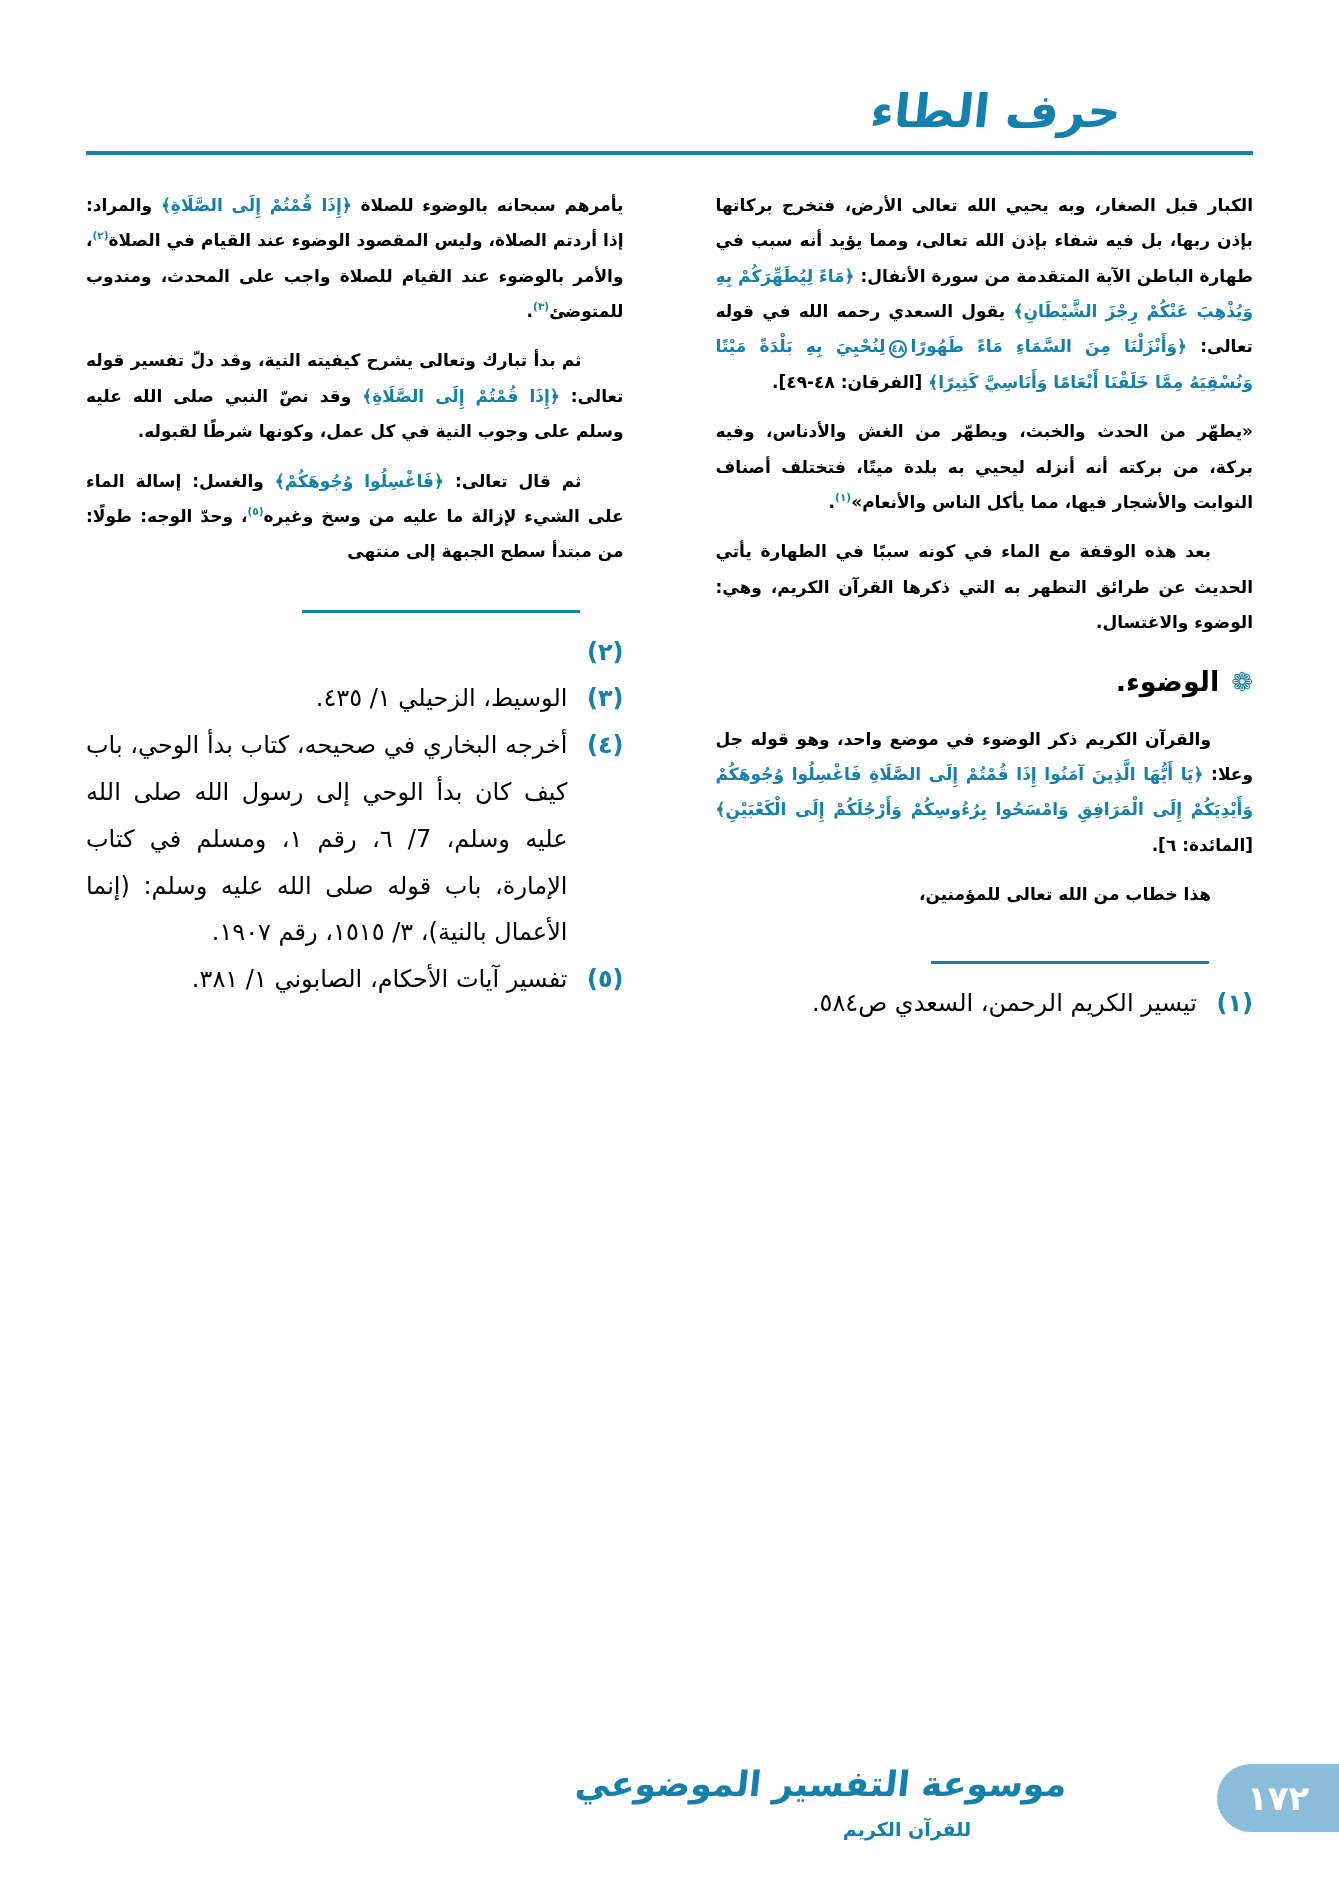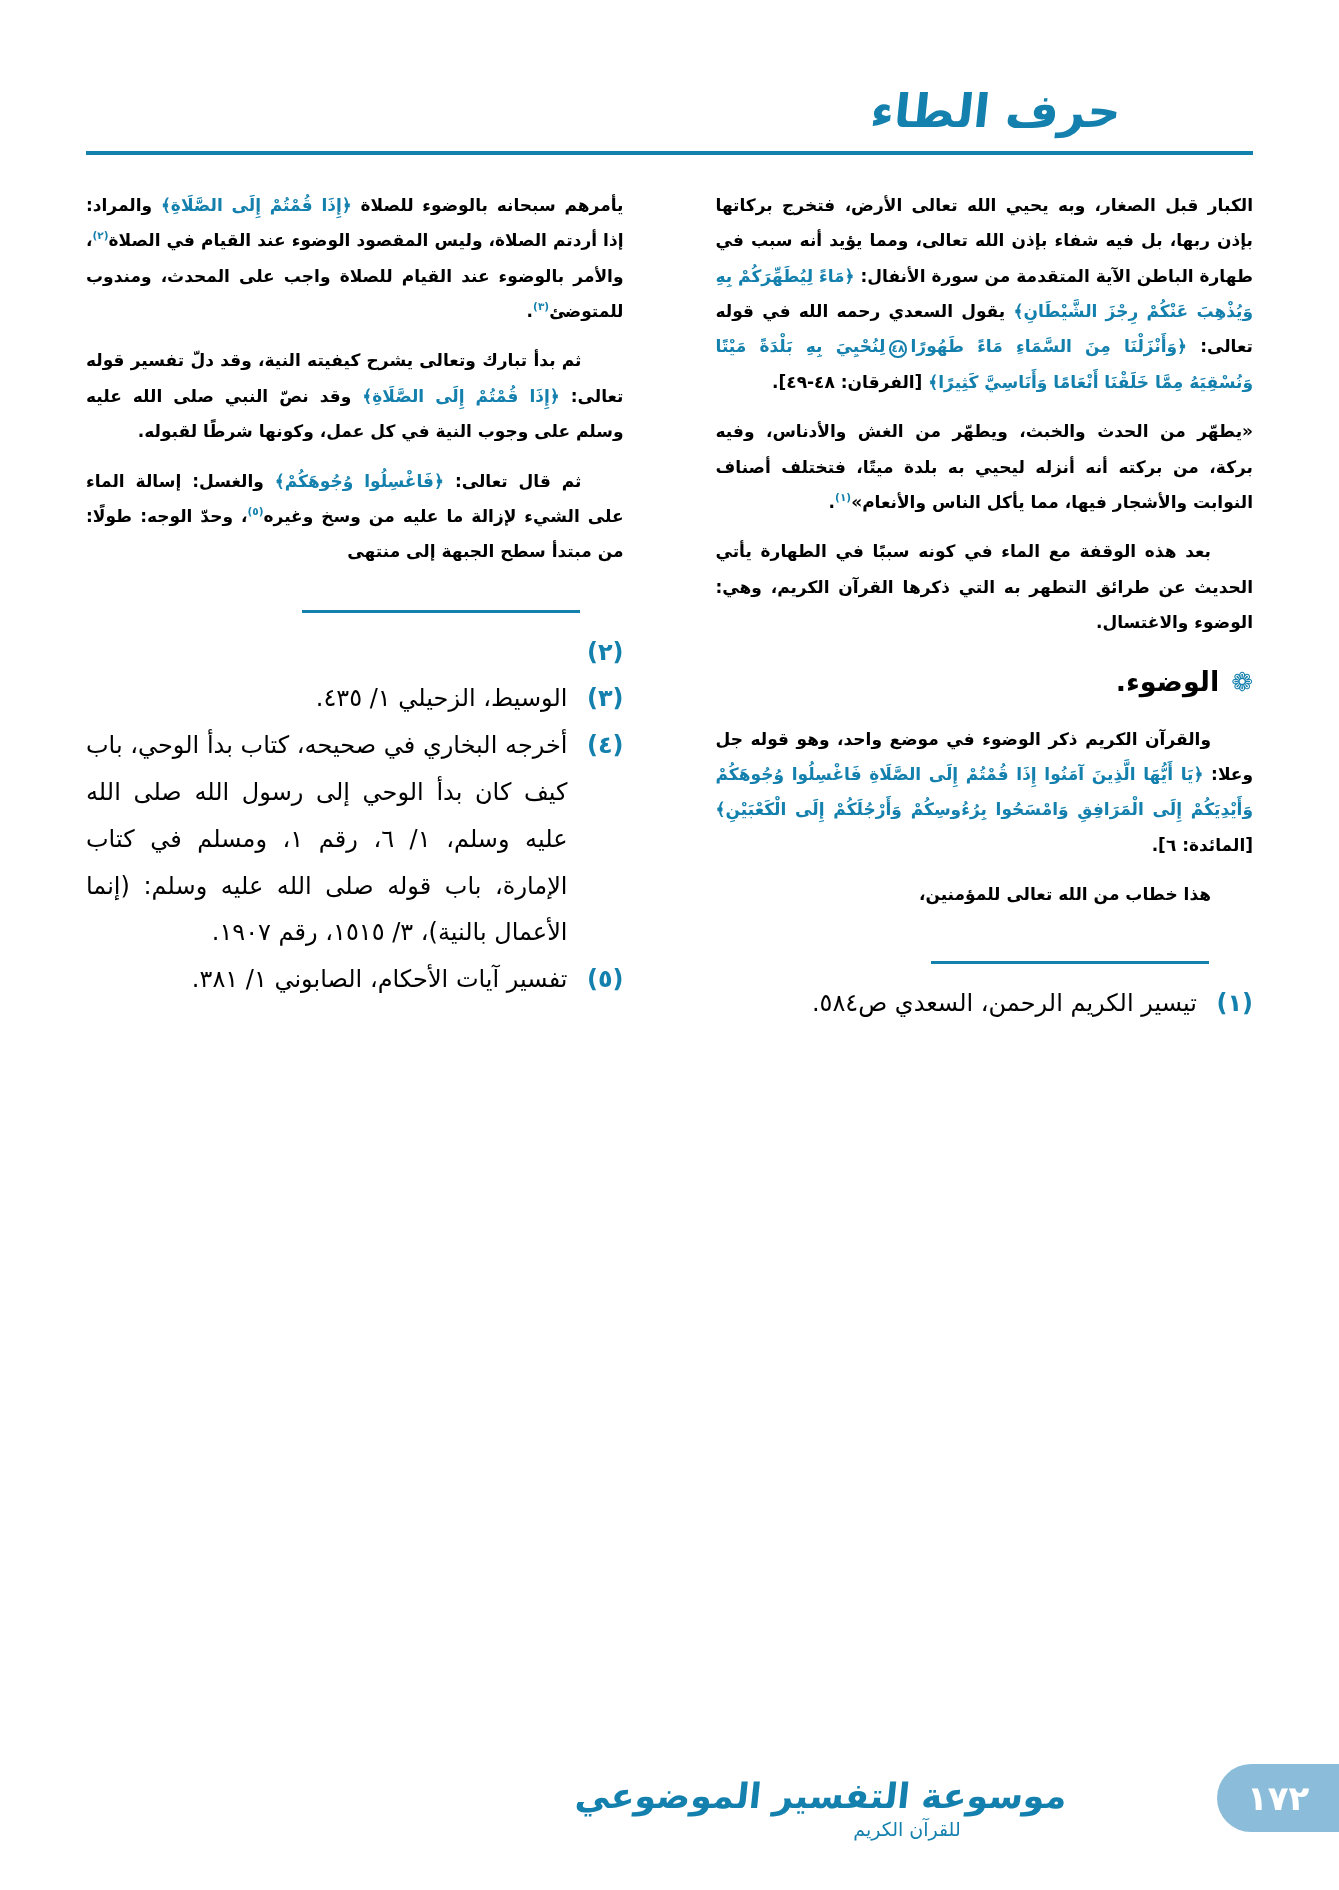--- a/index.html
+++ b/index.html
@@ -74,21 +74,21 @@
 
   
   .logo{
     position:absolute;bottom:50px;right:272px;width:320px;
     text-align:center;color:var(--accent);
   }
   .logo-main{
     font-size:35px;font-weight:900;transform:skewX(-6deg);
     letter-spacing:-1px;white-space:nowrap;
   }
-  .logo-sub{font-size:19px;font-weight:400;margin-top:2px;}
+  .logo-sub{font-size:19px;font-weight:700;margin-top:14px;}
   .page-pill{
     position:absolute;bottom:58px;right:0;width:122px;height:68px;
     background:var(--pill);border-radius:34px 0 0 34px;
     color:#fff;font-size:34px;font-weight:700;
     display:flex;align-items:center;justify-content:center;text-align:right;
   }
 </style>
 </head>
 <body>
 
@@ -128,21 +128,21 @@
         <ol class="fn-list">
             <li class="fn-item">
               <span class="fn-num">(٢)</span>
             </li>
             <li class="fn-item">
               <span class="fn-num">(٣)</span>
               <span class="fn-text">الوسيط، الزحيلي ١/ ٤٣٥.</span>
             </li>
             <li class="fn-item">
               <span class="fn-num">(٤)</span>
-              <span class="fn-text">أخرجه البخاري في صحيحه، كتاب بدأ الوحي، باب كيف كان بدأ الوحي إلى رسول الله صلى الله عليه وسلم، ١/ ٦، رقم ١، ومسلم في كتاب الإمارة، باب قوله صلى الله عليه وسلم: (إنما الأعمال بالنية)، ٣/ ١٥١٥، رقم ١٩٠٧.</span>
+              <span class="fn-text">أخرجه البخاري في صحيحه، كتاب بدأ الوحي، باب كيف كان بدأ الوحي إلى رسول الله صلى الله عليه وسلم، 7/ ٦، رقم ١، ومسلم في كتاب الإمارة، باب قوله صلى الله عليه وسلم: (إنما الأعمال بالنية)، ٣/ ١٥١٥، رقم ١٩٠٧.</span>
             </li>
             <li class="fn-item">
               <span class="fn-num">(٥)</span>
               <span class="fn-text">تفسير آيات الأحكام، الصابوني ١/ ٣٨١.</span>
             </li>
           </ol>
       </div>
     </section>
   </main>
 

